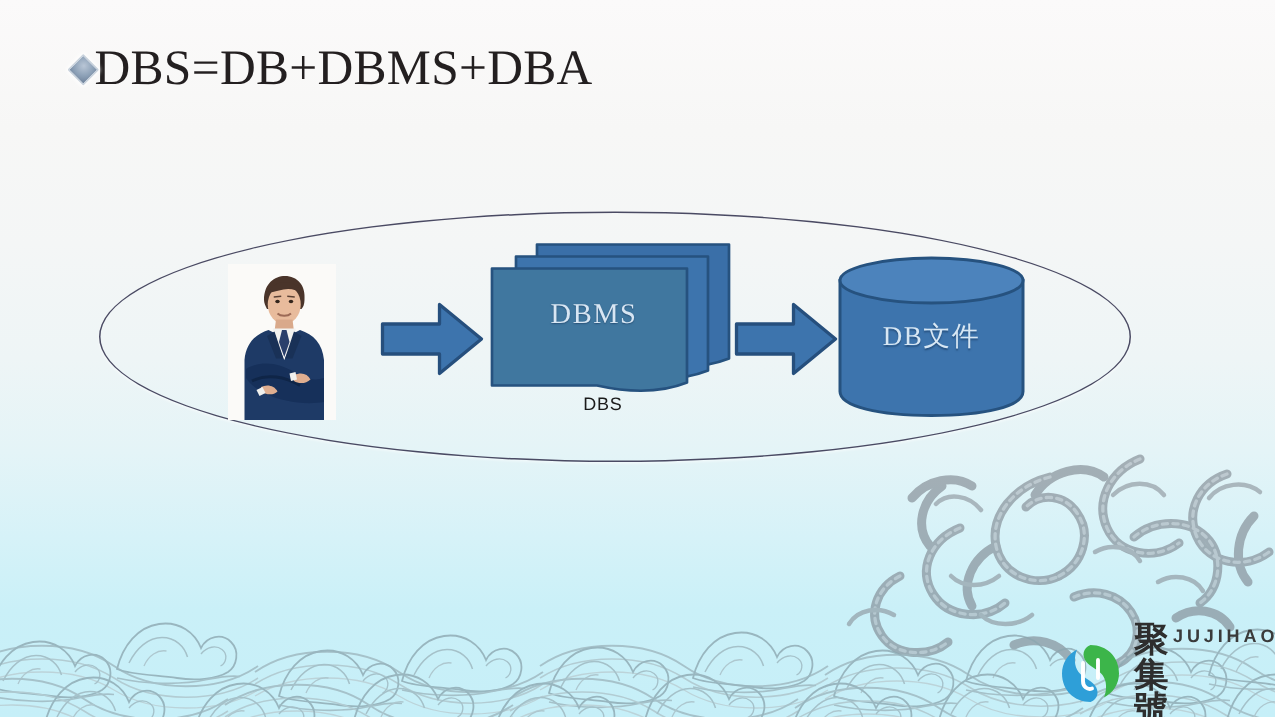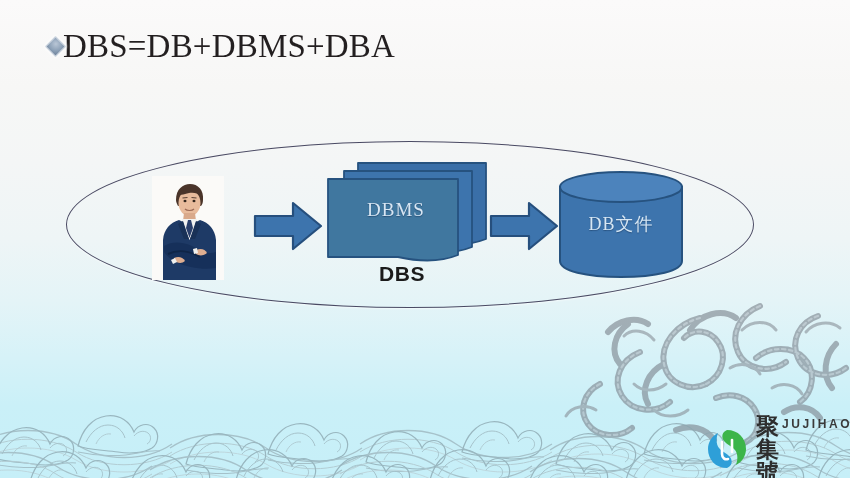--- a/index.html
+++ b/index.html
@@ -121,22 +121,22 @@
     text-shadow: 0 1px 1px rgba(20,50,85,0.55);
     pointer-events: none;
   }
   .dbs-caption {
     position: absolute;
     left: 326px;
     top: 262px;
     width: 152px;
     text-align: center;
     font-family: "Liberation Sans", sans-serif;
-    font-size: 21px;
-    font-weight: bold;
+    font-size: 12px;
+    font-weight: normal;
     color: #1b1b1b;
     letter-spacing: 0.5px;
   }
 
   
   .arrow-1 { position: absolute; left: 253px; top: 200px; width: 70px; height: 52px; }
   .arrow-2 { position: absolute; left: 489px; top: 200px; width: 70px; height: 52px; }
 
   
   .cylinder { position: absolute; left: 556px; top: 169px; width: 130px; height: 110px; }

